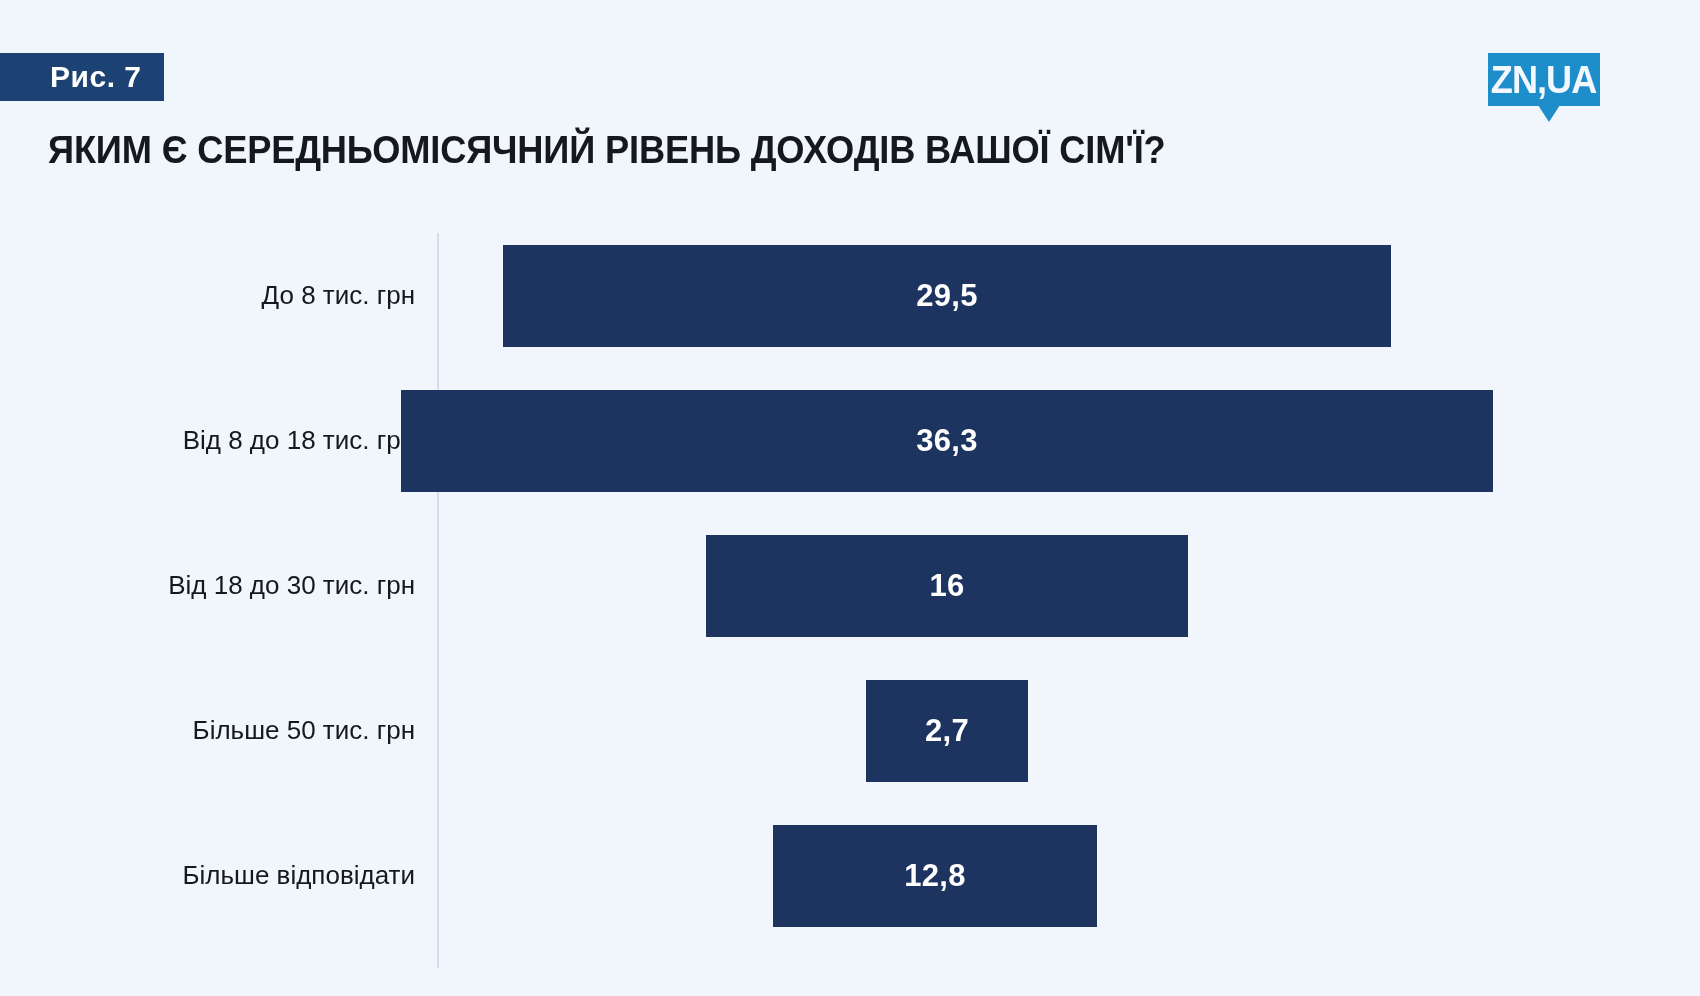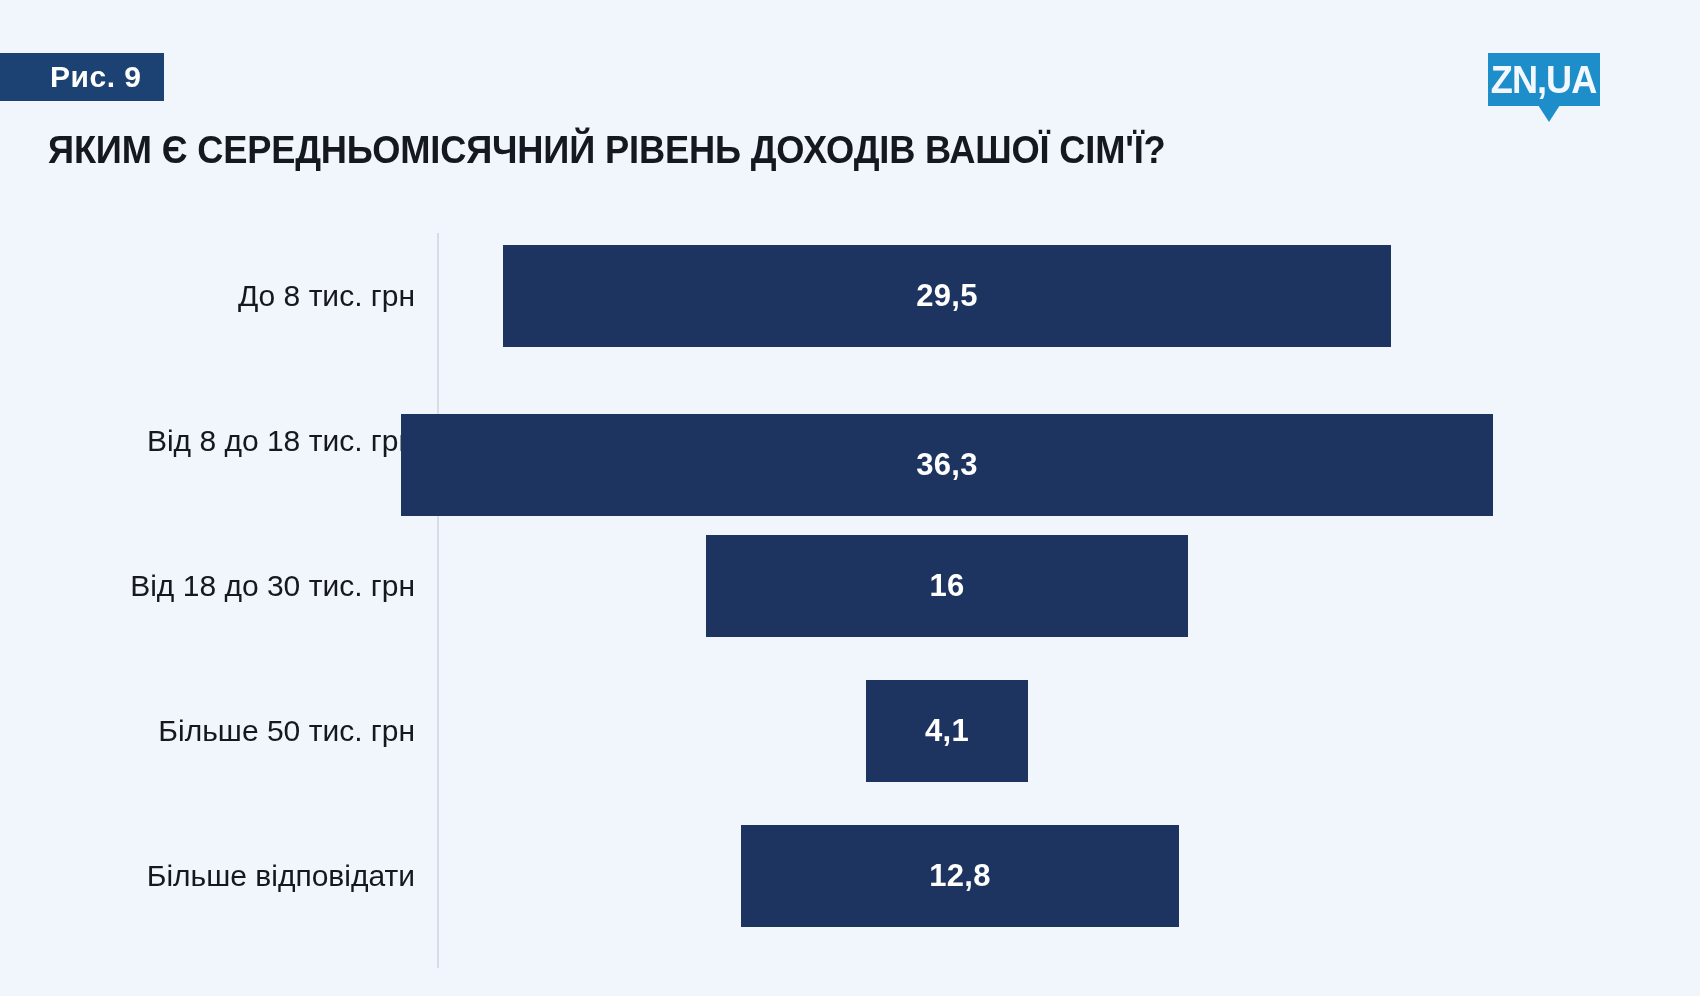--- a/index.html
+++ b/index.html
@@ -115,21 +115,21 @@
 
   .cat-label {
     position: absolute;
     left: 0;
     width: 415px;
     top: 0;
     height: 145px;
     display: flex;
     align-items: center;
     justify-content: flex-end;
-    font-size: 30px;
+    font-size: 26px;
     color: #16181f;
     white-space: nowrap;
   }
 
   .bar-wrap {
     position: absolute;
     left: 437px;
     right: 0;
     top: 0;
     height: 145px;
@@ -152,21 +152,21 @@
     font-weight: bold;
     letter-spacing: 0.3px;
   }
 </style>
 </head>
 <body>
 
 <div id="header">
 
   <div id="fig-badge">
-    <span>Рис. 9</span>
+    <span>Рис. 7</span>
   </div>
 
   <div id="chart-title">ЯКИМ Є СЕРЕДНЬОМІСЯЧНИЙ РІВЕНЬ ДОХОДІВ ВАШОЇ СІМ'Ї?</div>
 
   <div id="logo">
     <div id="logo-box">
       <span id="logo-text">ZN,UA</span>
     </div>
     <div id="logo-tail"></div>
   </div>
@@ -180,43 +180,43 @@
         <div class="cat-label">До 8 тис. грн</div>
         <div class="bar-wrap">
           <div class="bar" style="width: 887.95px; left: 66.025px;">
             <span class="bar-value">29,5</span>
           </div>
         </div>
       </div>
       <div class="row" style="top: 153px;">
         <div class="cat-label">Від 8 до 18 тис. грн</div>
         <div class="bar-wrap">
-          <div class="bar" style="width: 1092.63px; left: -36.315px; margin-top: 24px;">
+          <div class="bar" style="width: 1092.63px; left: -36.315px;">
             <span class="bar-value">36,3</span>
           </div>
         </div>
       </div>
       <div class="row" style="top: 298px;">
         <div class="cat-label">Від 18 до 30 тис. грн</div>
         <div class="bar-wrap">
           <div class="bar" style="width: 481.6px; left: 269.2px; justify-content: center;">
             <span class="bar-value">16</span>
           </div>
         </div>
       </div>
       <div class="row" style="top: 443px;">
         <div class="cat-label">Більше 50 тис. грн</div>
         <div class="bar-wrap">
           <div class="bar" style="width: 162.54px; left: 428.73px;">
-            <span class="bar-value">4,1</span>
+            <span class="bar-value">2,7</span>
           </div>
         </div>
       </div>
       <div class="row" style="top: 588px;">
         <div class="cat-label">Більше відповідати</div>
         <div class="bar-wrap">
-          <div class="bar" style="width: 438px; left: 304px;">
+          <div class="bar" style="width: 324px; left: 336px;">
             <span class="bar-value">12,8</span>
           </div>
         </div>
       </div>
     </div>
 </div>
 
 </body></html>

